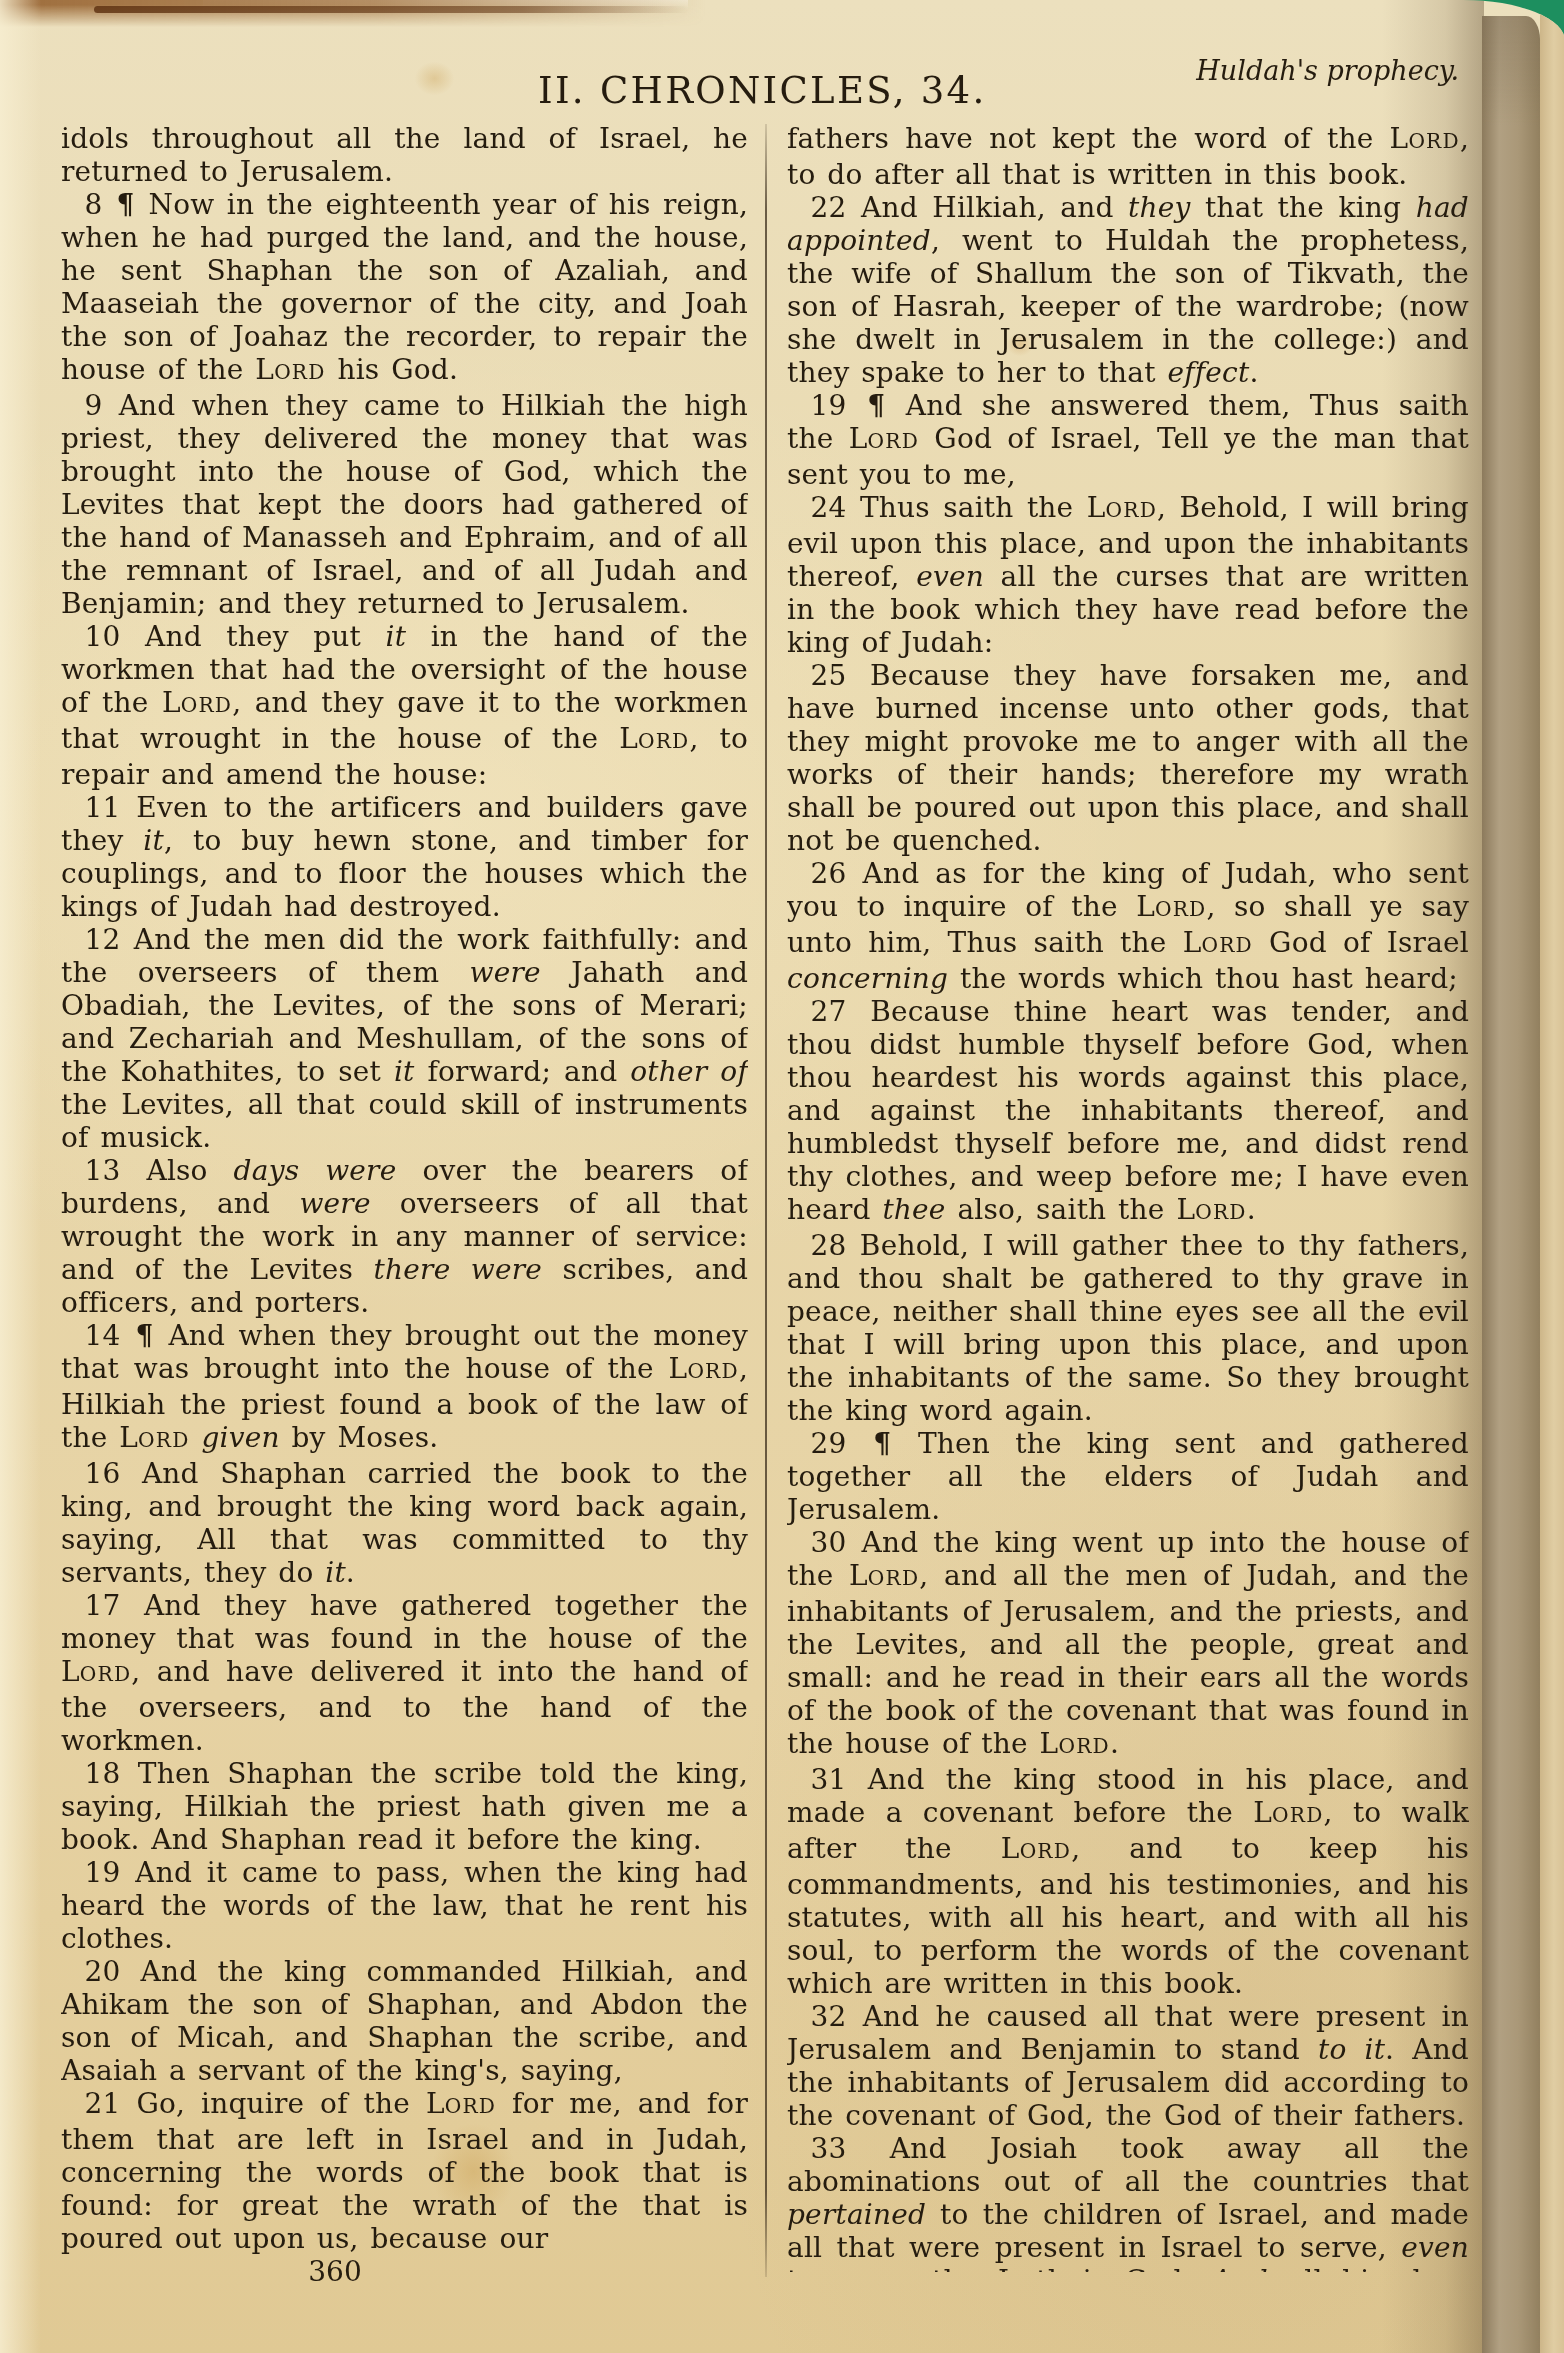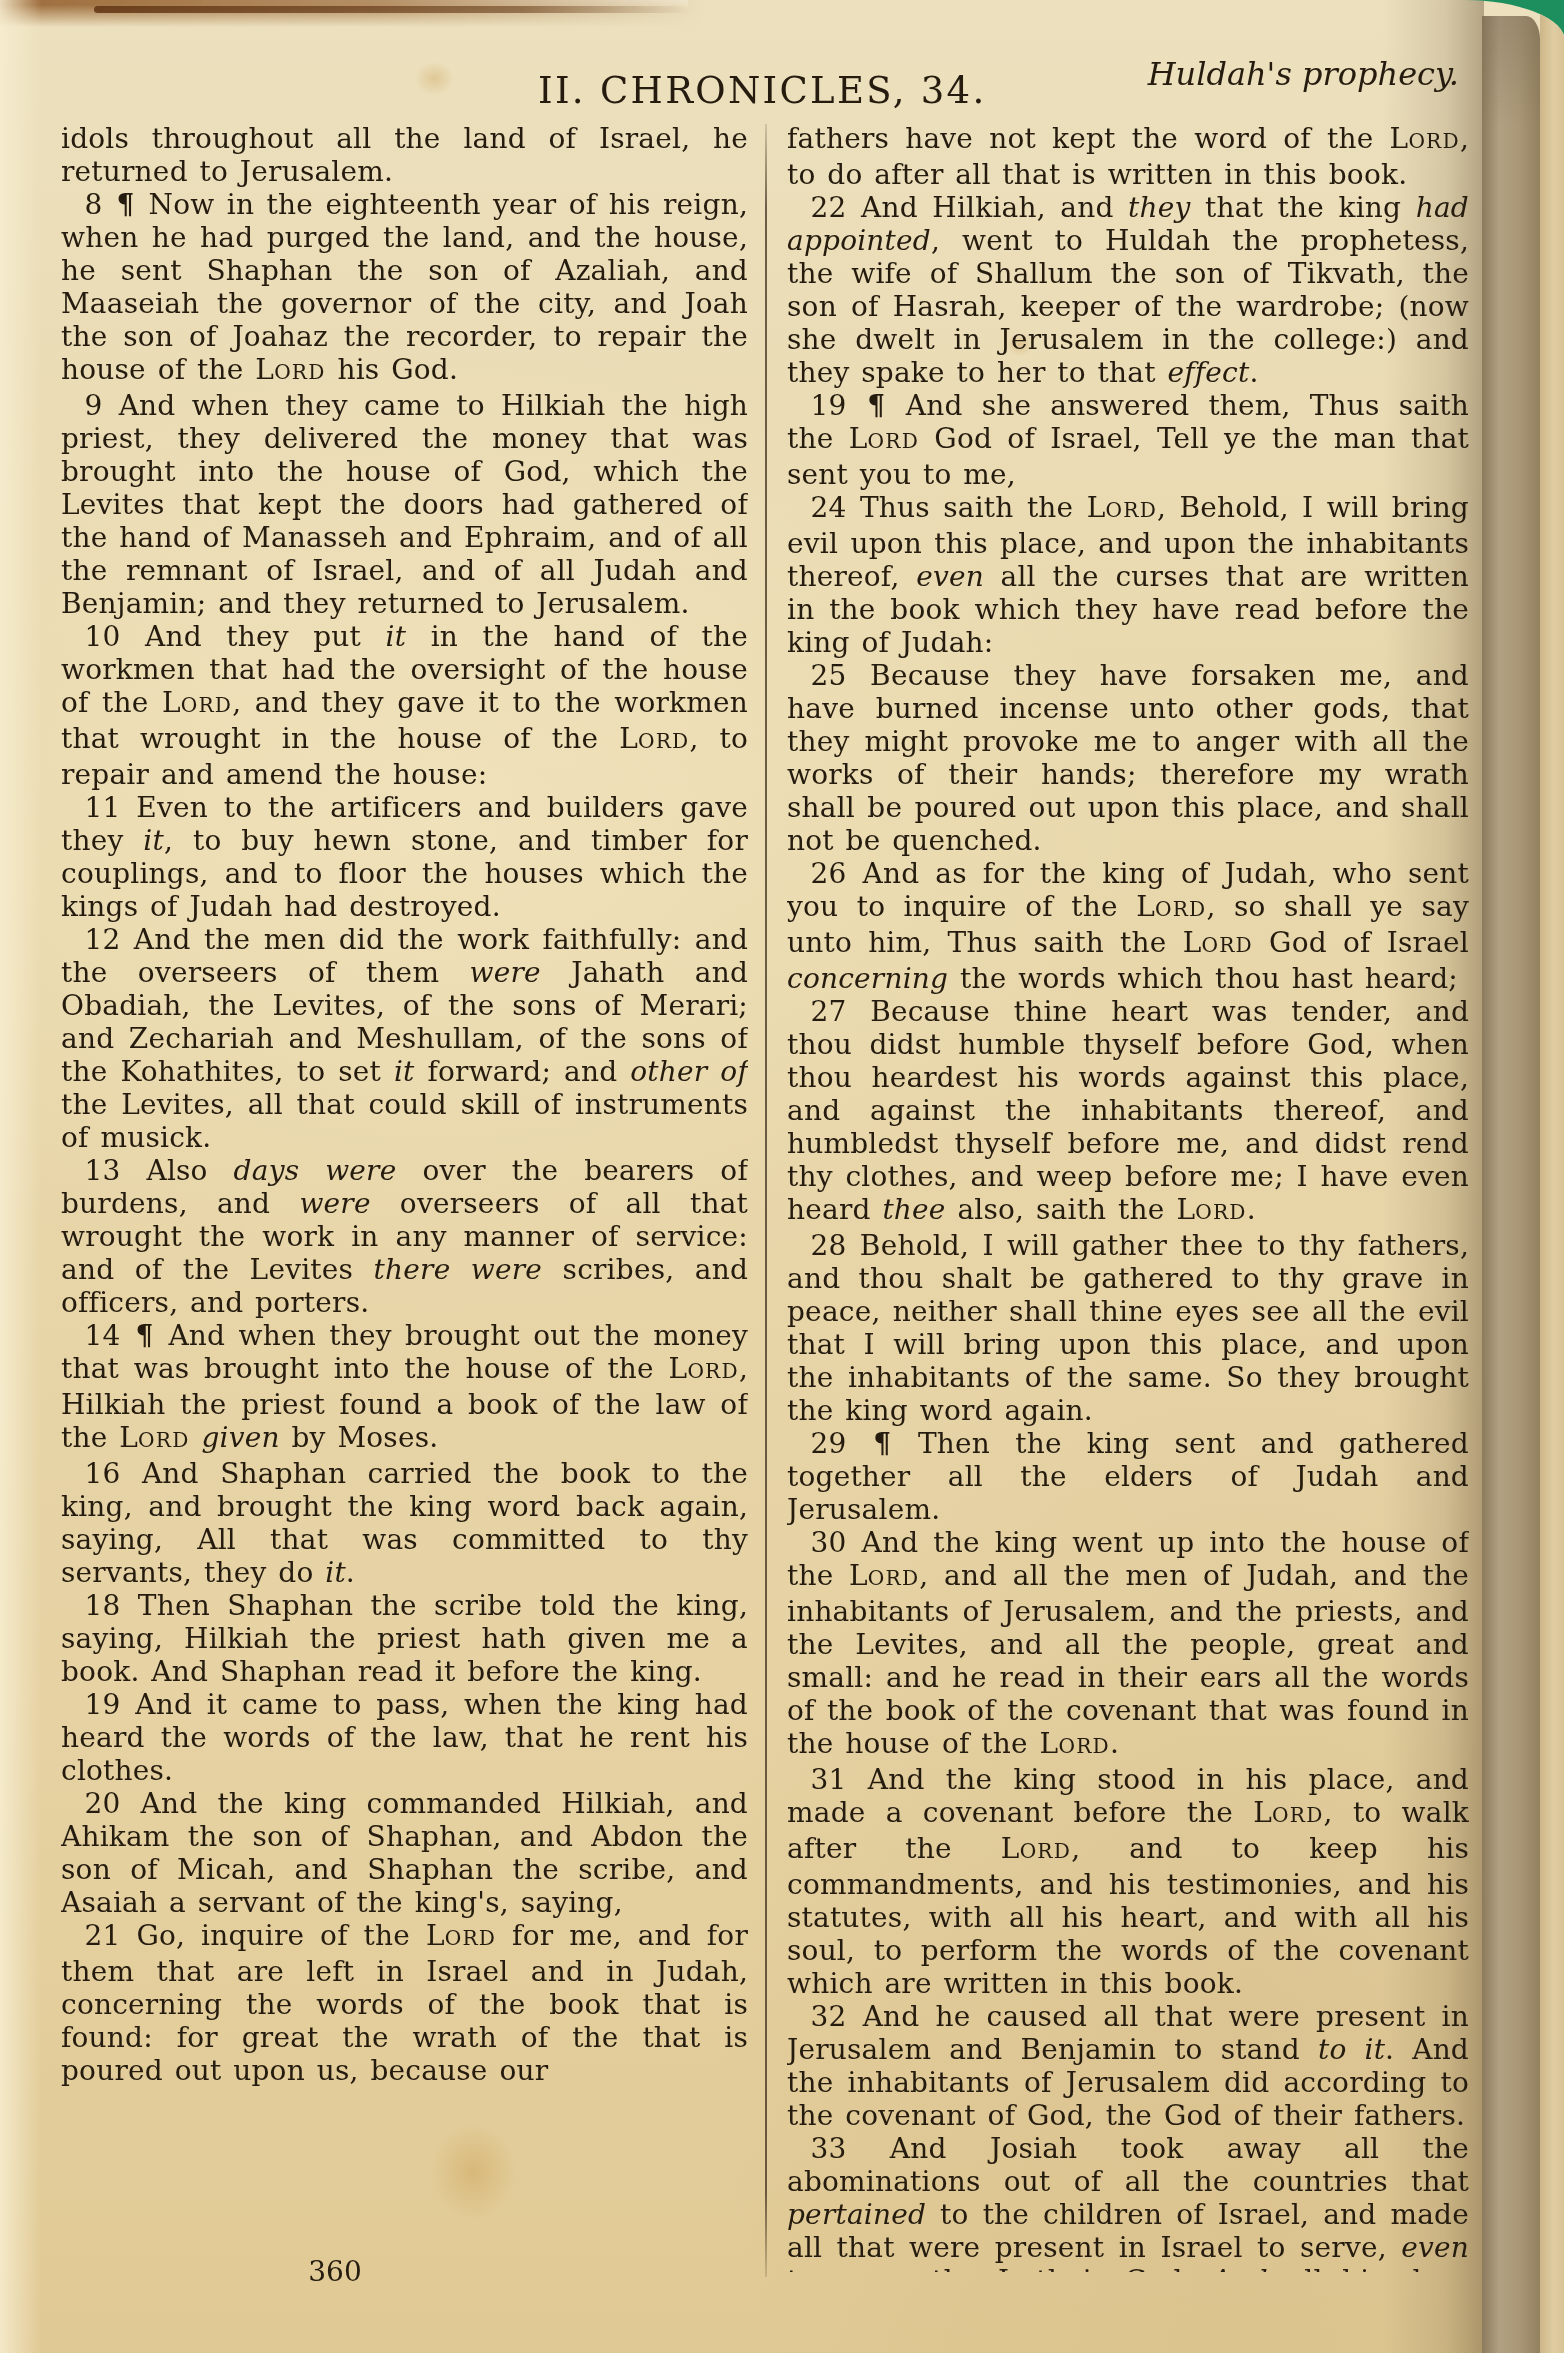--- a/index.html
+++ b/index.html
@@ -64,21 +64,21 @@
   }
   .stain-3 {
     position: absolute; left: 1002px; top: 329px; width: 36px; height: 31px; border-radius: 50%;
     background: radial-gradient(closest-side, rgba(190,130,50,0.28), rgba(190,130,50,0) 75%);
   }
 
   .content { position: absolute; inset: 0; color: var(--ink, #251c0f); text-shadow: 0.2px 0 0 currgba; }
   .running-head { position: absolute; white-space: nowrap; }
   #head-left  { left: 59px;  top: 78px; font-style: italic; font-size: 36px; }
   #head-center{ left: 538px; top: 69px;  width: 440px; text-align: center; font-size: 37px; letter-spacing: 2.3px; white-space: nowrap; }
-  #head-right { left: 1088px;top: 55px;  width: 371px; text-align: right; font-style: italic; font-size: 32px; }
+  #head-right { left: 1088px;top: 55px;  width: 371px; text-align: right; font-style: italic; font-size: 27px; }
 
   .col {
     position: absolute; top: 122px; height: 2150px; overflow: hidden;
     text-align: justify;
     font-size: 28px; line-height: 33px;
     letter-spacing: 0.2px; word-spacing: 2.7px;
   }
   #col-left  { left: 61px;  width: 687px; }
   #col-right { left: 787px; width: 682px; }
   .verse { margin: 0; text-indent: 23.5px; }
@@ -118,20 +118,21 @@
     <div class="col" id="col-left">
         <p class="verse cont">idols throughout all the land of Israel, he returned to Jerusalem.</p>
         <p class="verse"><span class="vnum">8</span> <span class="pilcrow">¶</span> Now in the eighteenth year of his reign, when he had purged the land, and the house, he sent Shaphan the son of Azaliah, and Maaseiah the governor of the city, and Joah the son of Joahaz the recorder, to repair the house of the <span class="lord">L<span class="ords">ORD</span></span> his God.</p>
         <p class="verse"><span class="vnum">9</span> And when they came to Hilkiah the high priest, they delivered the money that was brought into the house of God, which the Levites that kept the doors had gathered of the hand of Manasseh and Ephraim, and of all the remnant of Israel, and of all Judah and Benjamin; and they returned to Jerusalem.</p>
         <p class="verse"><span class="vnum">10</span> And they put <i>it</i> in the hand of the workmen that had the oversight of the house of the <span class="lord">L<span class="ords">ORD</span></span>, and they gave it to the workmen that wrought in the house of the <span class="lord">L<span class="ords">ORD</span></span>, to repair and amend the house:</p>
         <p class="verse"><span class="vnum">11</span> Even to the artificers and builders gave they <i>it</i>, to buy hewn stone, and timber for couplings, and to floor the houses which the kings of Judah had destroyed.</p>
         <p class="verse"><span class="vnum">12</span> And the men did the work faithfully: and the overseers of them <i>were</i> Jahath and Obadiah, the Levites, of the sons of Merari; and Zechariah and Meshullam, of the sons of the Kohathites, to set <i>it</i> forward; and <i>other of</i> the Levites, all that could skill of instruments of musick.</p>
         <p class="verse"><span class="vnum">13</span> Also <i>days were</i> over the bearers of burdens, and <i>were</i> overseers of all that wrought the work in any manner of service: and of the Levites <i>there were</i> scribes, and officers, and porters.</p>
         <p class="verse"><span class="vnum">14</span> <span class="pilcrow">¶</span> And when they brought out the money that was brought into the house of the <span class="lord">L<span class="ords">ORD</span></span>, Hilkiah the priest found a book of the law of the <span class="lord">L<span class="ords">ORD</span></span> <i>given</i> by Moses.</p>
         <p class="verse"><span class="vnum">16</span> And Shaphan carried the book to the king, and brought the king word back again, saying, All that was committed to thy servants, they do <i>it</i>.</p>
+        <p class="verse"><span class="vnum">17</span> And they have gathered together the money that was found in the house of the <span class="lord">L<span class="ords">ORD</span></span>, and have delivered it into the hand of the overseers, and to the hand of the workmen.</p>
         <p class="verse"><span class="vnum">18</span> Then Shaphan the scribe told the king, saying, Hilkiah the priest hath given me a book. And Shaphan read it before the king.</p>
         <p class="verse"><span class="vnum">19</span> And it came to pass, when the king had heard the words of the law, that he rent his clothes.</p>
         <p class="verse"><span class="vnum">20</span> And the king commanded Hilkiah, and Ahikam the son of Shaphan, and Abdon the son of Micah, and Shaphan the scribe, and Asaiah a servant of the king's, saying,</p>
         <p class="verse"><span class="vnum">21</span> Go, inquire of the <span class="lord">L<span class="ords">ORD</span></span> for me, and for them that are left in Israel and in Judah, concerning the words of the book that is found: for great  the wrath of the  that is poured out upon us, because our</p>
       </div>
     <div id="divider"></div>
     <div class="col" id="col-right">
         <p class="verse cont">fathers have not kept the word of the <span class="lord">L<span class="ords">ORD</span></span>, to do after all that is written in this book.</p>
         <p class="verse"><span class="vnum">22</span> And Hilkiah, and <i>they</i> that the king <i>had appointed</i>, went to Huldah the prophetess, the wife of Shallum the son of Tikvath, the son of Hasrah, keeper of the wardrobe; (now she dwelt in Jerusalem in the college:) and they spake to her to that <i>effect</i>.</p>
         <p class="verse"><span class="vnum">19</span> <span class="pilcrow">¶</span> And she answered them, Thus saith the <span class="lord">L<span class="ords">ORD</span></span> God of Israel, Tell ye the man that sent you to me,</p>

